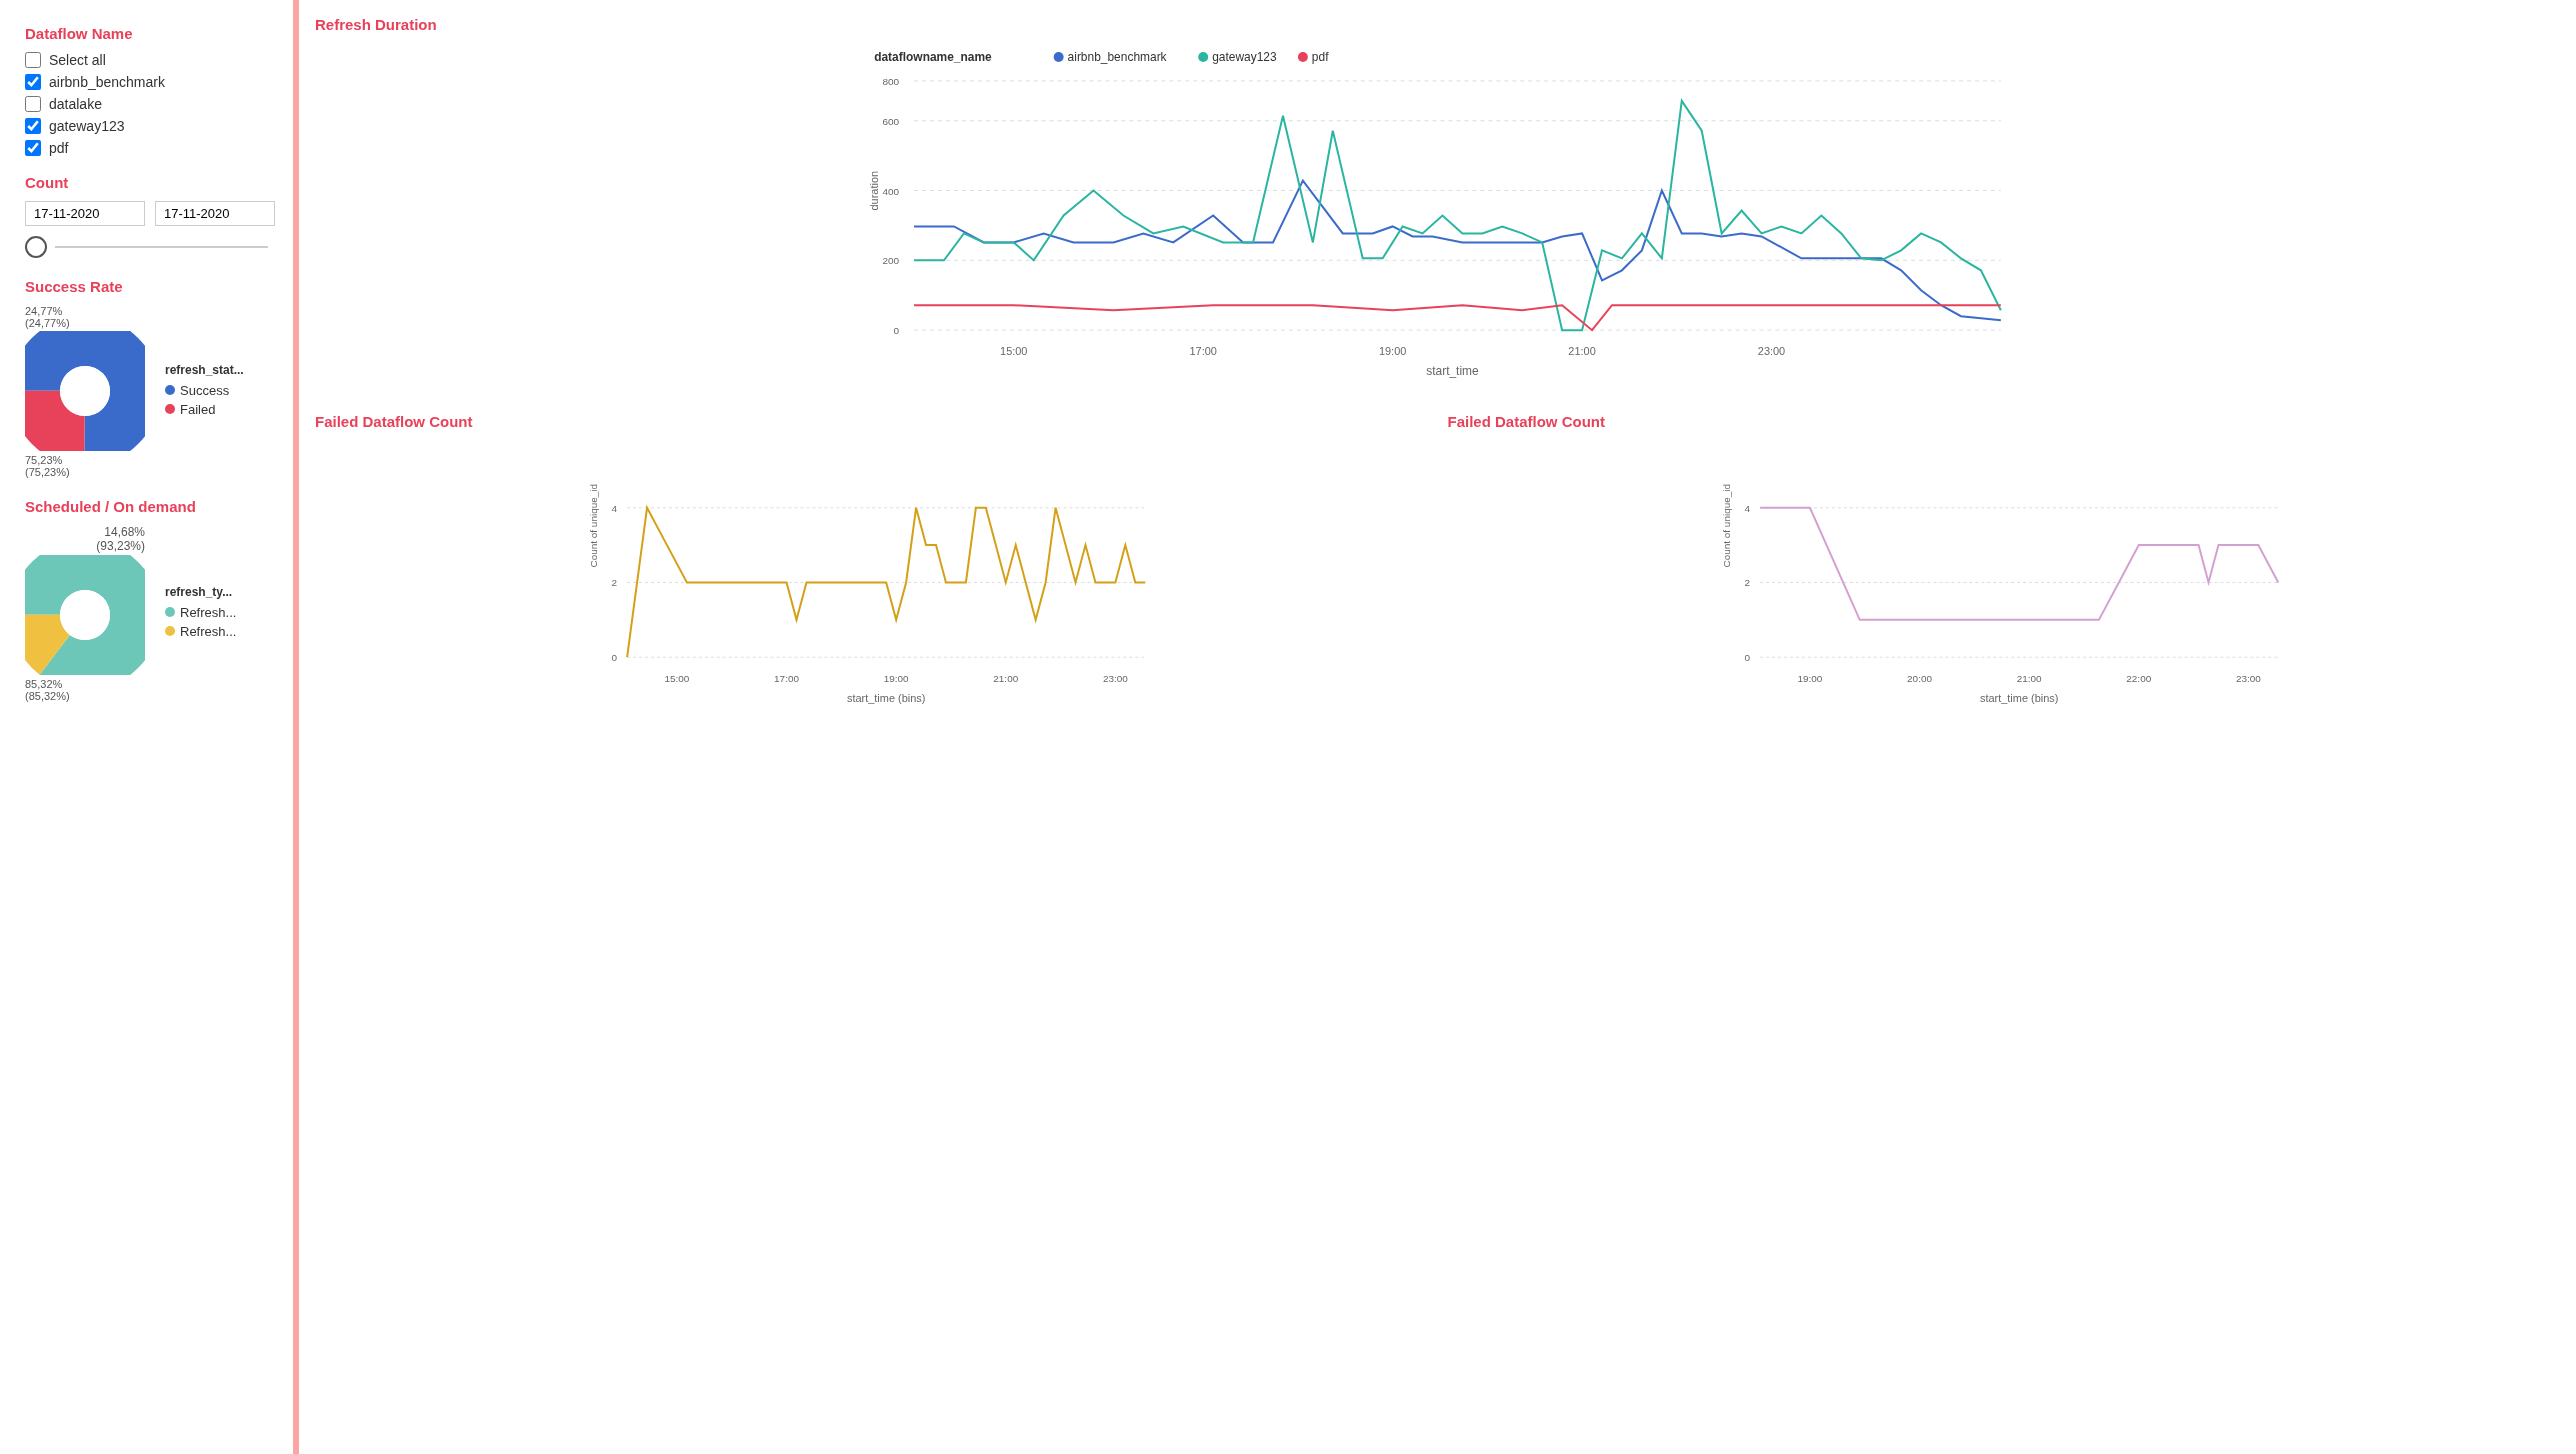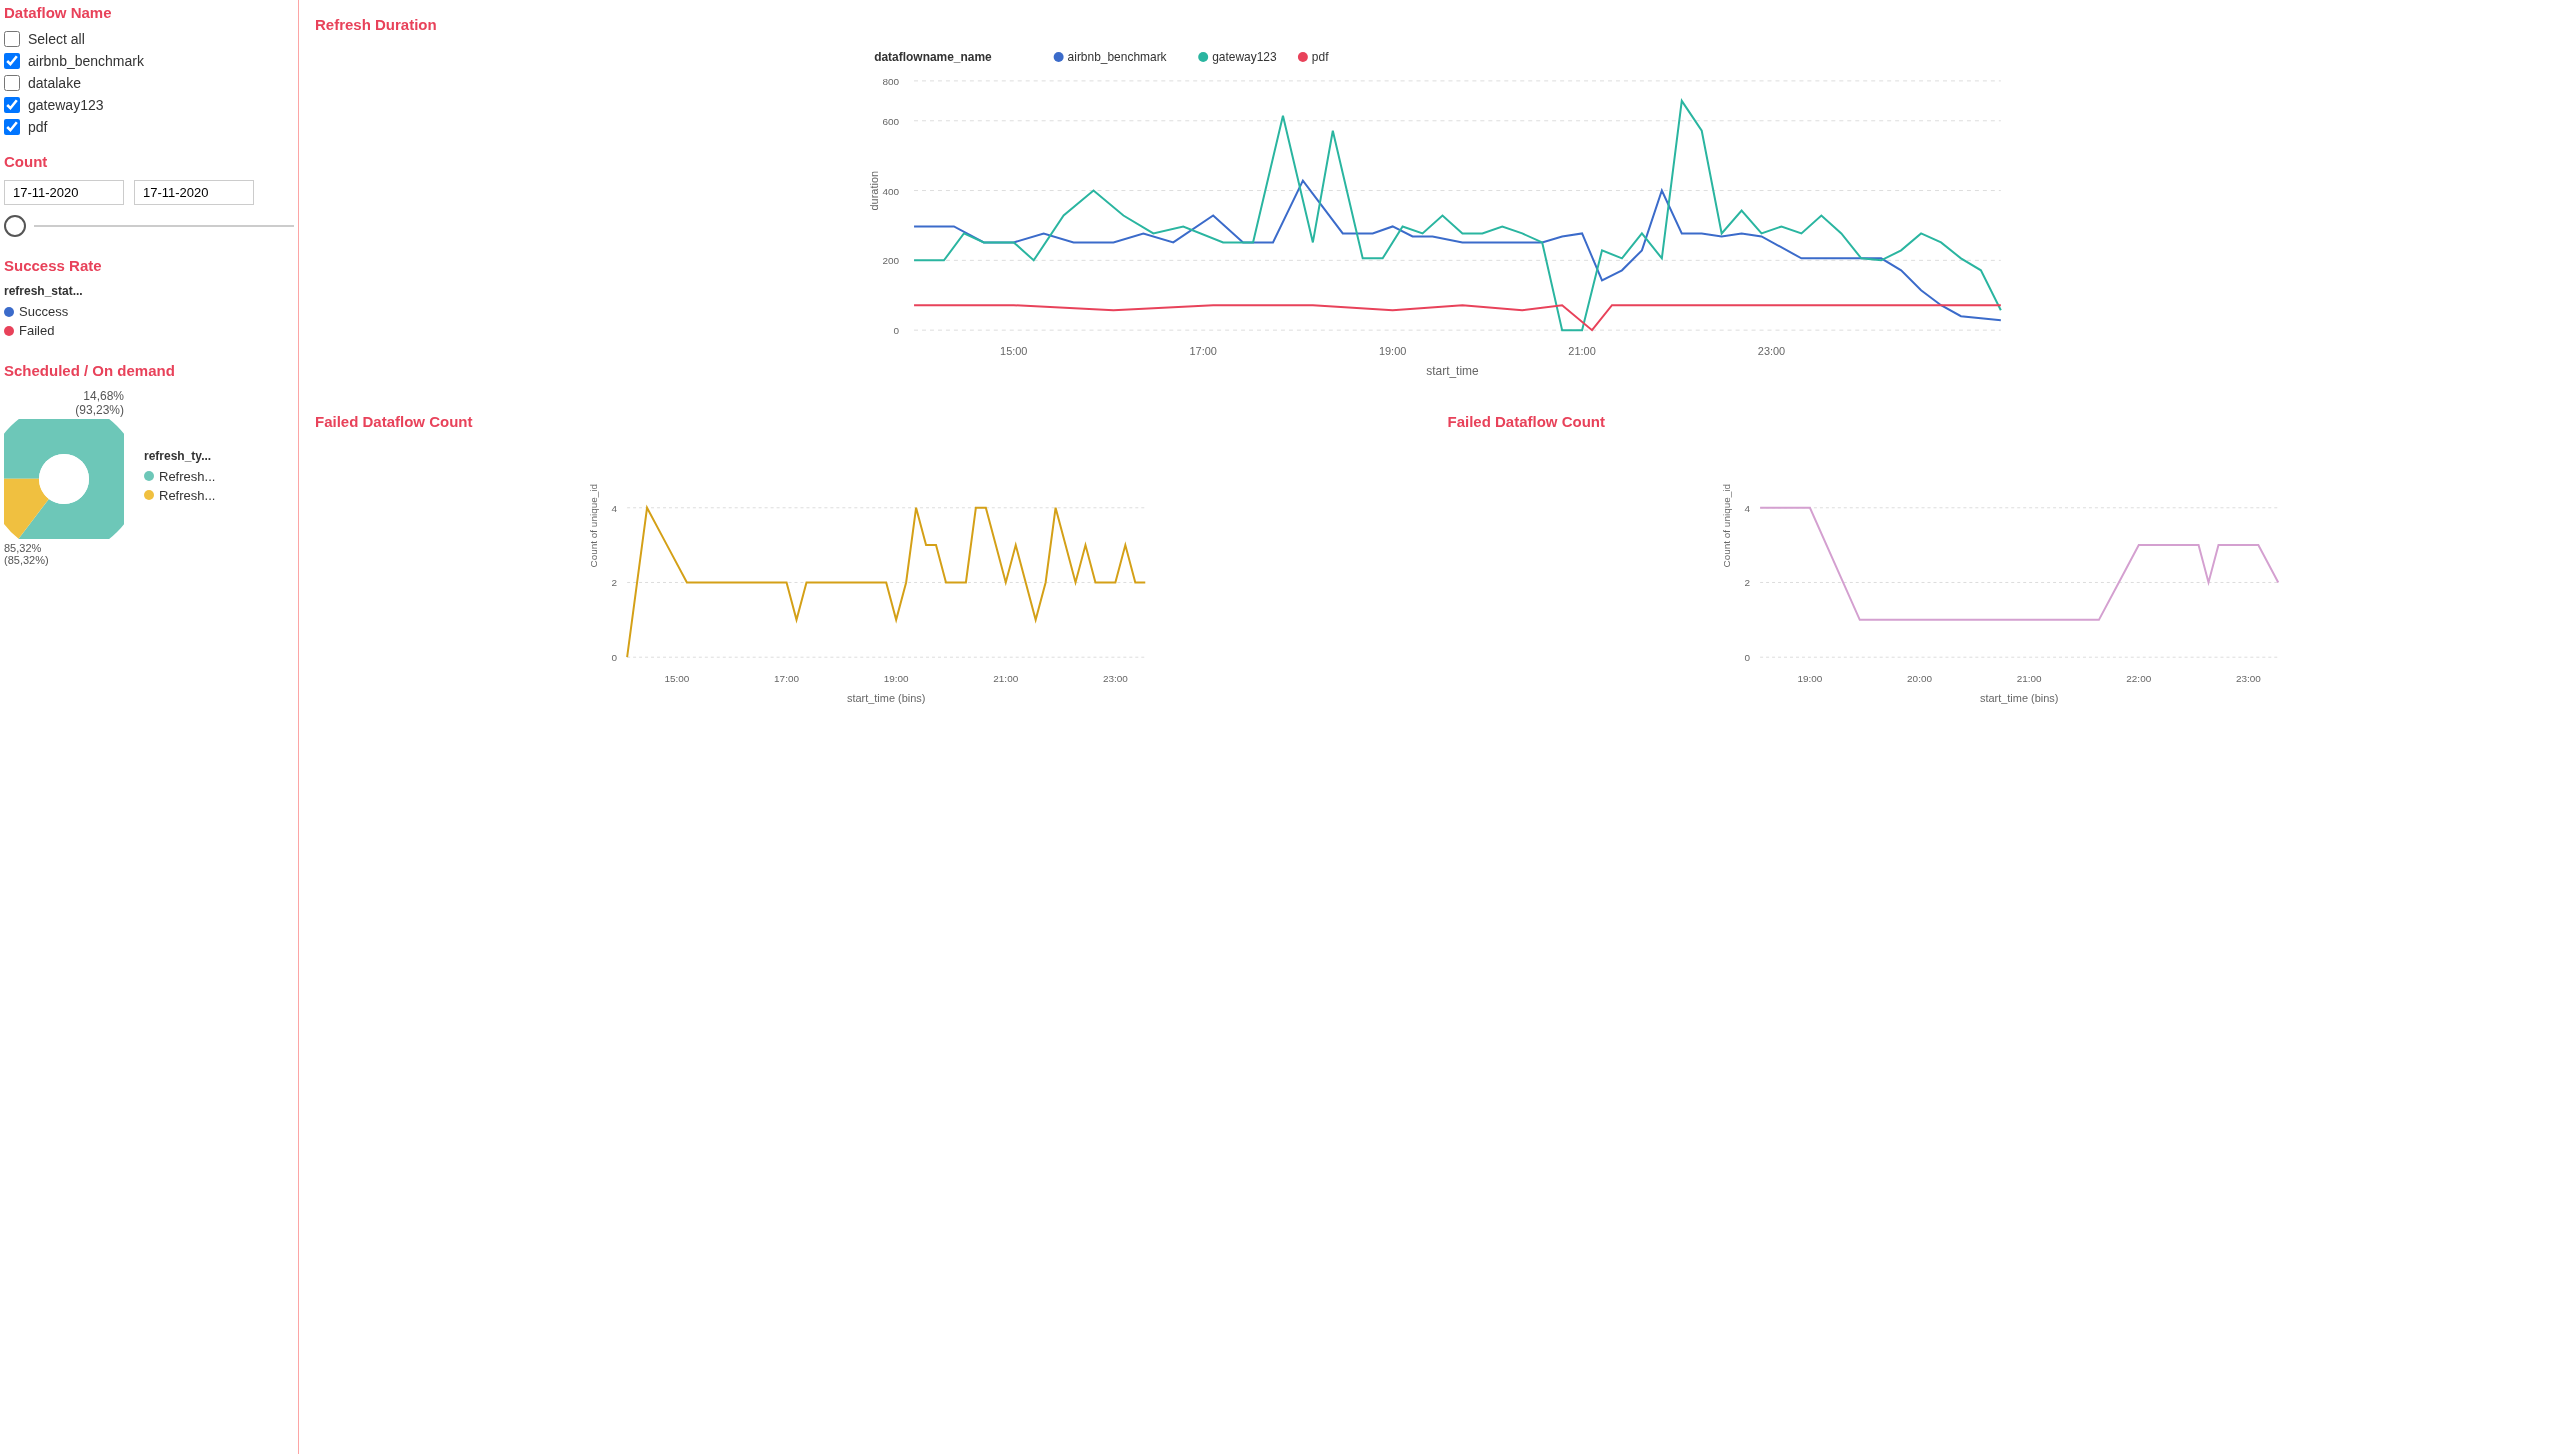--- a/index.html
+++ b/index.html
@@ -1,18 +1,18 @@
 <!DOCTYPE html>
 <html><head>
   <meta charset="utf-8">
   <style>
     * { box-sizing: border-box; margin: 0; padding: 0; }
     body { font-family: Arial, sans-serif; font-size: 13px; background: #fff; color: #333; }
     .layout { display: flex; width: 100%; min-height: 100vh; }
-    .sidebar { width: 299px; min-width: 299px; padding: 4px; border-right: 1px solid #fca5a5; }
+    .sidebar { width: 299px; min-width: 299px; padding: 25px; border-right: 6px solid #fca5a5; }
     .main { flex: 1; padding: 16px; }
     .section-title { color: #e8425a; font-size: 15px; font-weight: bold; margin-bottom: 10px; }
     .checkbox-group { margin-bottom: 16px; }
     .checkbox-item { display: flex; align-items: center; gap: 8px; margin-bottom: 6px; font-size: 14px; }
     .checkbox-item input[type="checkbox"] { width: 16px; height: 16px; }
     .time-section { margin-top: 18px; }
     .date-inputs { display: flex; gap: 10px; margin-bottom: 10px; }
     .date-input { border: 1px solid #ccc; padding: 4px 8px; font-size: 13px; width: 120px; }
     .time-slider { display: flex; align-items: center; gap: 8px; }
     .slider-circle { width: 22px; height: 22px; border: 2px solid #555; border-radius: 50%; background: #fff; }
@@ -64,20 +64,31 @@
       </div>
       <div class="time-slider">
         <div class="slider-circle"></div>
         <div class="slider-track"></div>
       </div>
     </div>
 
     <div class="sidebar-bottom">
       <div class="section-title">Success Rate</div>
       <div class="pie-area">
+        <div class="pie-container">
+          <div style="font-size:11px;color:#555;margin-bottom:2px;">24,77%<br><span>(24,77%)</span></div>
+          <svg width="120" height="120" viewBox="0 0 120 120">
+
+            <circle cx="60" cy="60" r="50" fill="none" stroke="#3b6bca" stroke-width="50" stroke-dasharray="235.9 78.1" stroke-dashoffset="78.5" transform="rotate(-90 60 60)"></circle>
+            <circle cx="60" cy="60" r="50" fill="none" stroke="#e8425a" stroke-width="50" stroke-dasharray="78.1 235.9" stroke-dashoffset="-157.4" transform="rotate(-90 60 60)"></circle>
+
+            <circle cx="60" cy="60" r="25" fill="white"></circle>
+          </svg>
+          <div style="font-size:11px;color:#555;">75,23%<br><span>(75,23%)</span></div>
+        </div>
         <div>
           <div style="font-size:12px;font-weight:bold;margin-bottom:6px;">refresh_stat...</div>
           <div class="legend-item">
             <div class="legend-dot" style="background:#3b6bca;"></div>
             <span>Success</span>
           </div>
           <div class="legend-item">
             <div class="legend-dot" style="background:#e8425a;"></div>
             <span>Failed</span>
           </div>

